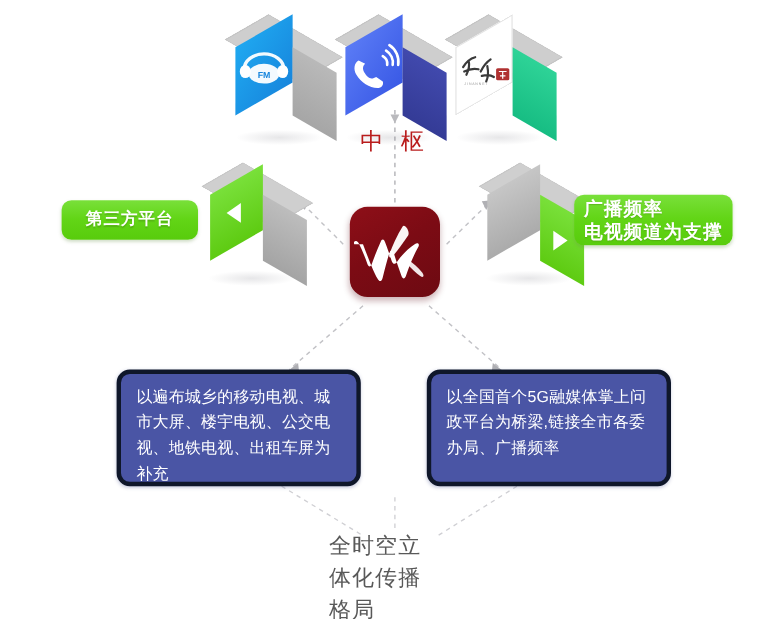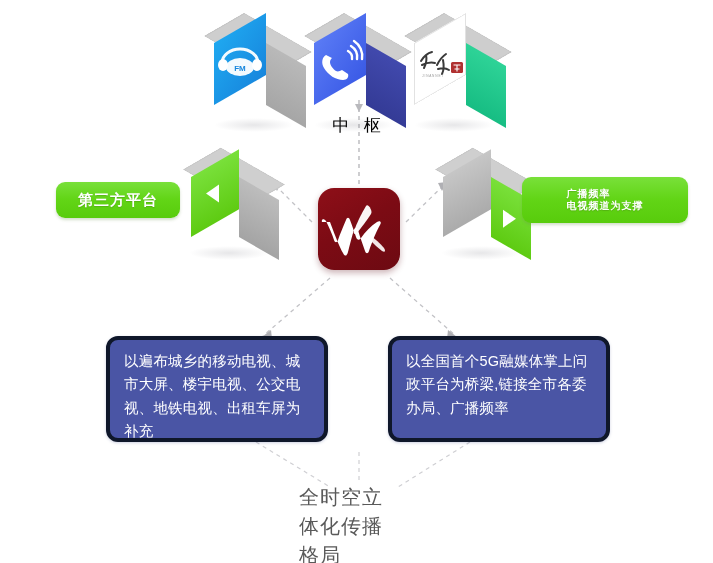--- a/index.html
+++ b/index.html
@@ -117,22 +117,22 @@
     width: 82px; height: 82px;
     border-radius: 16px;
     background: linear-gradient(150deg, #8e0f18 0%, #7c0b14 45%, #6d0a12 100%);
     box-shadow: 0 3px 6px rgba(90,10,20,0.30);
     overflow: hidden;
   }
 
   
   .caption {
     position: absolute;
-    color: #000000;
-    font-size: 17px;
+    color: #b91c1c;
+    font-size: 21px;
     letter-spacing: 5px;
     font-weight: 500;
     text-align: center;
     white-space: pre;
   }
   .caption-small {
     position: absolute;
     color: #595959;
     font-size: 20px;
     letter-spacing: 1px;
@@ -246,21 +246,21 @@
 
   <div class="cube sidecube" style="left:433px; top:146px;">
     <div class="face top"></div>
     <div class="face lf" style="background:linear-gradient(180deg,#c6c6c6 0%,#ababab 100%);"></div>
     <div class="face rf" style="background:linear-gradient(180deg,#79e03a 0%,#5ecb12 100%);">
       <div class="tri" style="left:12px; top:22px; border-top:9px solid transparent; border-bottom:9px solid transparent; border-left:13px solid #ffffff; transform:skewY(-30deg);"></div>
     </div>
   </div>
   <div class="shadowblob" style="left:441px; top:246px;"></div>
 
-  <div class="greenpill" style="left:522px; top:177px; width:166px; height:46px; font-size:10px; white-space:pre-line;">广播频率
+  <div class="greenpill" style="left:522px; top:177px; width:144px; height:46px; font-size:17px; white-space:pre-line;">广播频率
 电视频道为支撑</div>
 
   <div id="logo">
     <svg viewBox="0 0 82 82" width="82" height="82">
       <path d="M12 34 c6 16 10 26 13 31 c2 4 4 3 5 -1 c2 -8 4 -16 6 -22 c1 -3 3 -3 4 0 c2 7 5 15 7 21 c1 3 3 3 4 0 c3 -9 7 -19 11 -26 c2 -3 0 -5 -3 -3 c-6 4 -12 10 -16 16 c-2 3 -4 2 -5 -1 c-2 -6 -4 -12 -6 -17 c-1 -3 -3 -3 -4 0 c-3 7 -6 14 -8 20 c-1 3 -3 3 -4 0 c-2 -6 -5 -13 -8 -19 c-2 -3 -5 -2 -4 1 z" fill="#ffffff"></path>
       <path d="M48 18 c-5 8 -9 17 -12 25 c-1 3 1 4 3 2 c5 -6 10 -13 14 -19 c2 -3 -3 -11 -5 -8 z" fill="#ffffff" opacity="0.96"></path>
       <path d="M52 52 c4 4 8 8 12 11 c3 2 4 0 2 -3 c-4 -5 -9 -9 -13 -12 c-3 -2 -4 1 -1 4 z" fill="#ffffff" opacity="0.9"></path>
     </svg>
   </div>
 

